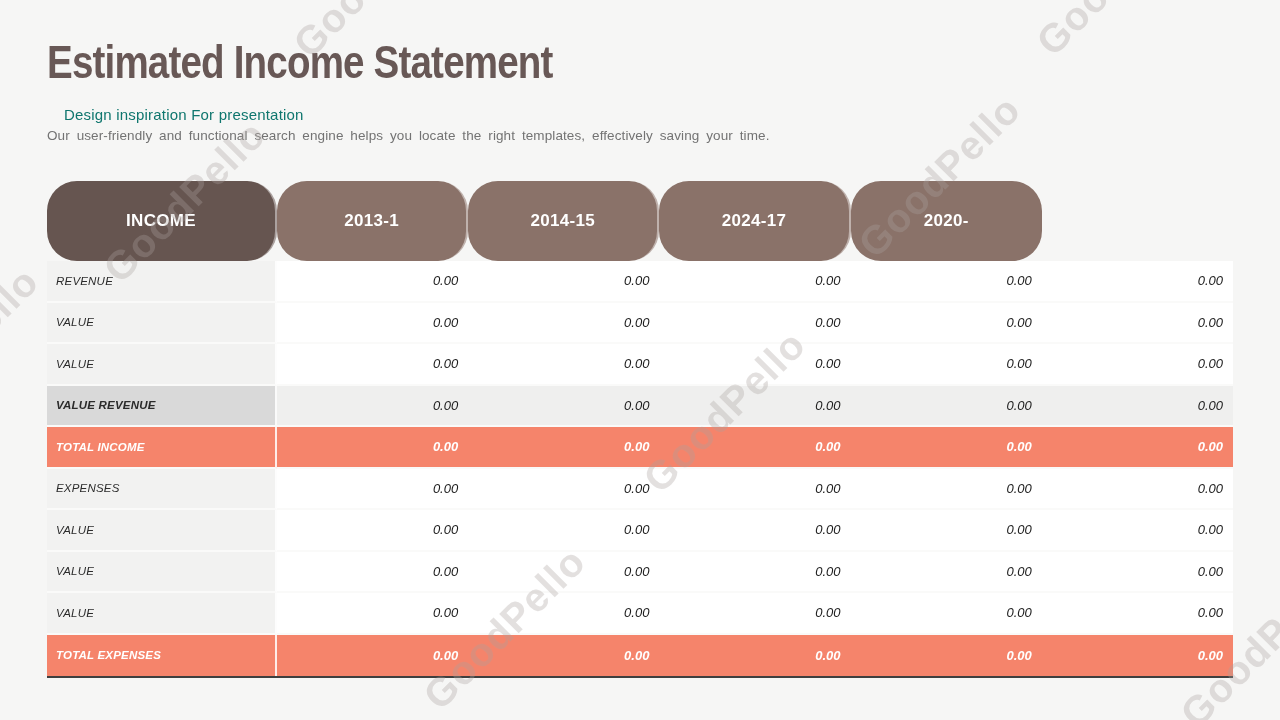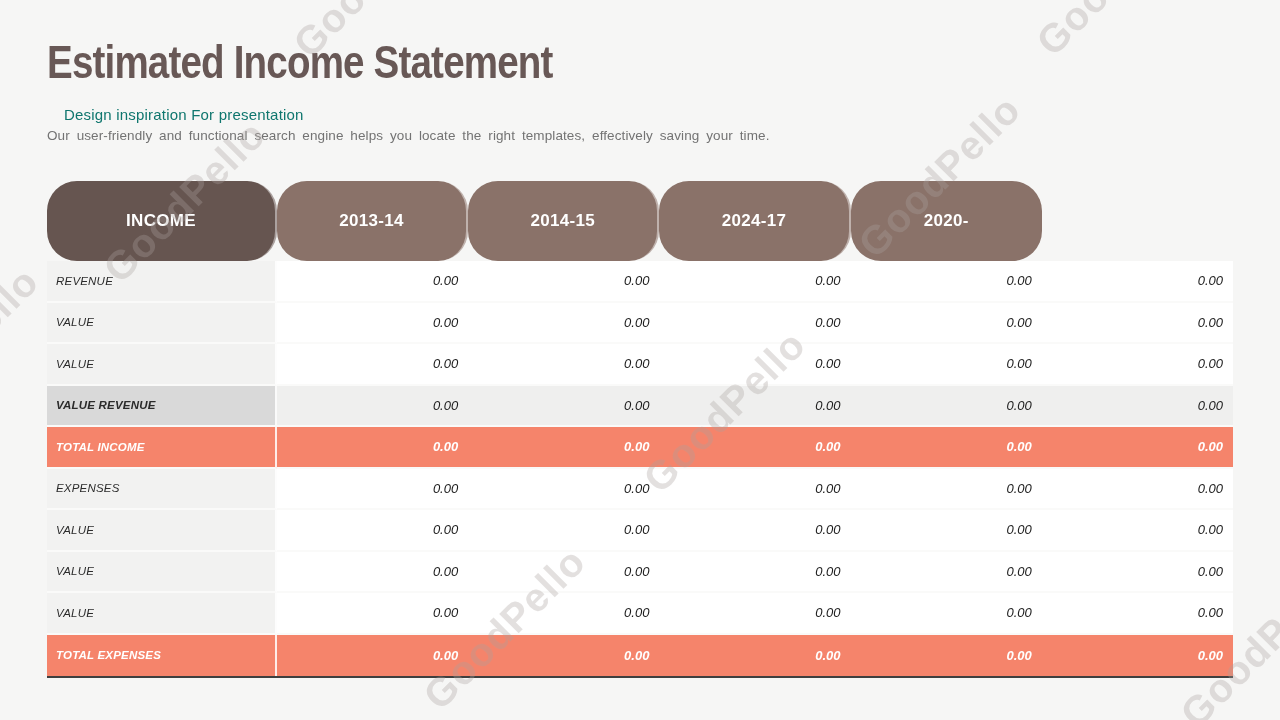--- a/index.html
+++ b/index.html
@@ -114,21 +114,21 @@
 </head>
 <body>
 
 <h1 class="page-title">Estimated Income Statement</h1>
 <div class="page-subtitle">Design inspiration For presentation</div>
 <div class="page-desc">Our user-friendly and functional search engine helps you locate the right templates, effectively saving your time.</div>
 
 <div class="stmt-table">
   <div class="stmt-head">
       <div class="head-cell first">INCOME</div>
-      <div class="head-cell">2013-14</div>
+      <div class="head-cell">2013-1</div>
       <div class="head-cell">2014-15</div>
       <div class="head-cell">2024-17</div>
       <div class="head-cell">2020-</div>
     </div>
   <div class="stmt-body">
       <div class="cell label-cell row-normal">REVENUE</div>
       <div class="cell value-cell row-normal">0.00</div>
       <div class="cell value-cell row-normal">0.00</div>
       <div class="cell value-cell row-normal">0.00</div>
       <div class="cell value-cell row-normal">0.00</div>

